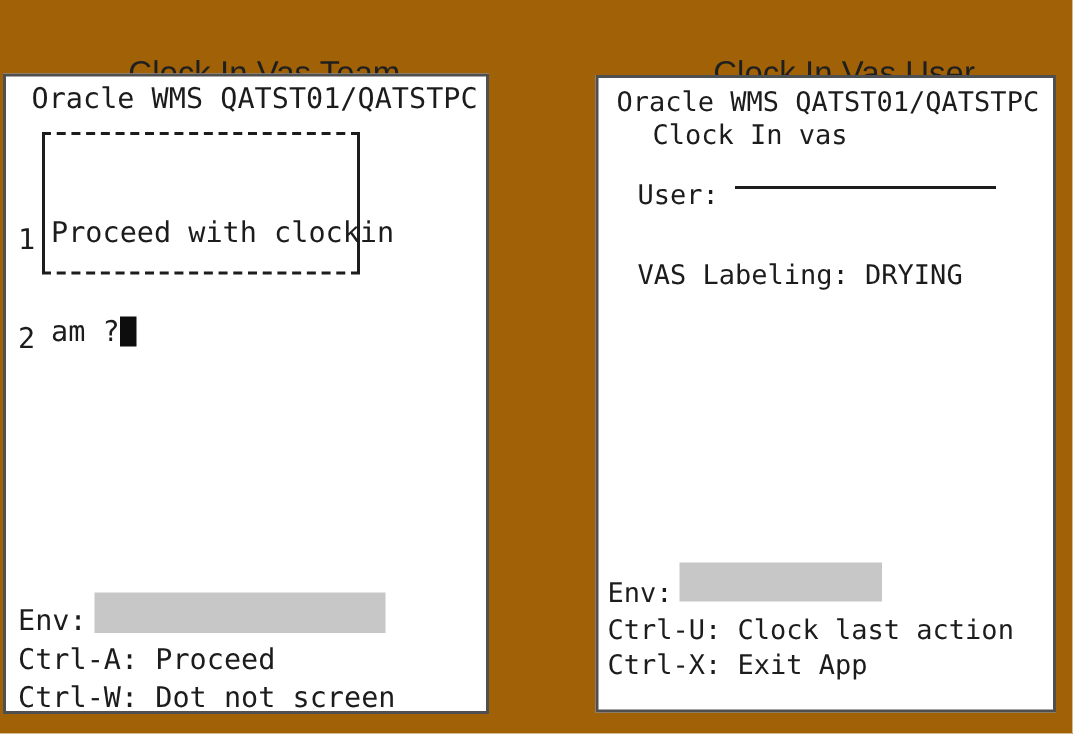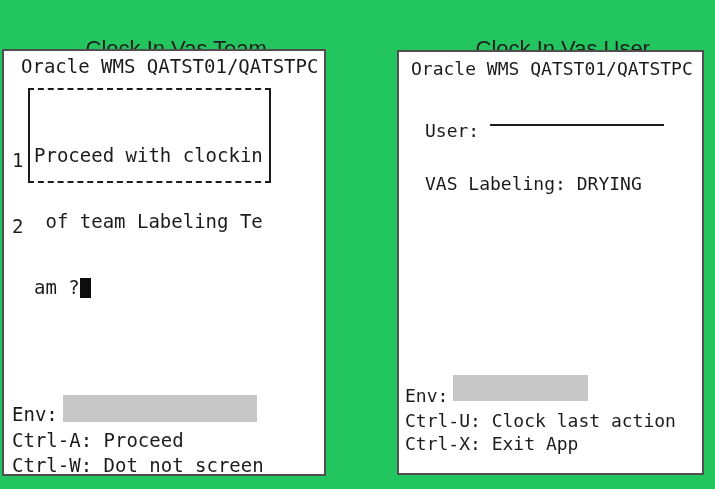--- a/index.html
+++ b/index.html
@@ -1,21 +1,21 @@
 <!DOCTYPE html>
 <html><head>
 <meta charset="utf-8">
 <style>
   * { margin: 0; padding: 0; box-sizing: border-box; }
   html, body { background: #ffffff; }
   .canvas {
     position: relative;
     width: 715px;
     height: 489px;
-    background: #22c55e;
+    background: #a16207;
     overflow: hidden;
     font-family: "DejaVu Sans Mono", "Liberation Mono", monospace;
     color: #1c1c1c;
   }
   .abs { position: absolute; }
   .fig-title {
     font-family: "Liberation Sans", sans-serif;
     font-size: 22px;
     line-height: 26px;
     color: #1f1f1f;
@@ -77,40 +77,40 @@
 
   <div class="terminal" style="left:2px; top:49px; width:324px; height:427px;">
 
     <div class="line fs-left" style="left:17px; top:4px;">Oracle WMS QATST01/QATSTPC</div>
 
     <div class="dialog-numbers" style="left:8px; top:54px;">
       <div>1</div>
       <div>2</div>
     </div>
 
-    <div class="dialog" style="left:24px; top:37px; width:243px; height:95px;">
+    <div class="dialog" style="left:24px; top:37px; width:212px; height:95px;">
       <div>Proceed with clockin</div>
-      <div> of team Labeling Te</div>
       <div><span>am ?</span><span class="cursor-block"></span></div>
     </div>
 
     <div class="line fs-left" style="left:8px; top:352px;">Env:</div>
     <div class="redact" style="left:59px; top:344px; width:194px; height:27px;"></div>
 
     <div class="line fs-left" style="left:8px; top:378px;">Ctrl-A: Proceed</div>
     <div class="line fs-left" style="left:8px; top:403px;">Ctrl-W: Dot not screen</div>
   </div>
 
   <div class="abs fig-title" style="left:397px; top:10px; width:307px;">
     <span>Clock In Vas User</span>
   </div>
 
   <div class="terminal" style="left:397px; top:50px; width:307px; height:425px;">
 
     <div class="line fs-right" style="left:12px; top:6px;">Oracle WMS QATST01/QATSTPC</div>
+    <div class="line fs-right" style="left:36px; top:28px;">Clock In vas</div>
 
     <div class="line fs-right" style="left:26px; top:68px;">User:</div>
     <div class="input-underline" style="left:91px; top:58px; width:174px; height:16px;">
       <span class="line fs-right"></span>
     </div>
 
     <div class="line fs-right" style="left:26px; top:121px;"><span>VAS Labeling:</span><span> </span><span>DRYING</span></div>
 
     <div class="line fs-right" style="left:6px; top:333px;">Env:</div>
     <div class="redact" style="left:54px; top:323px; width:135px; height:26px;"></div>

